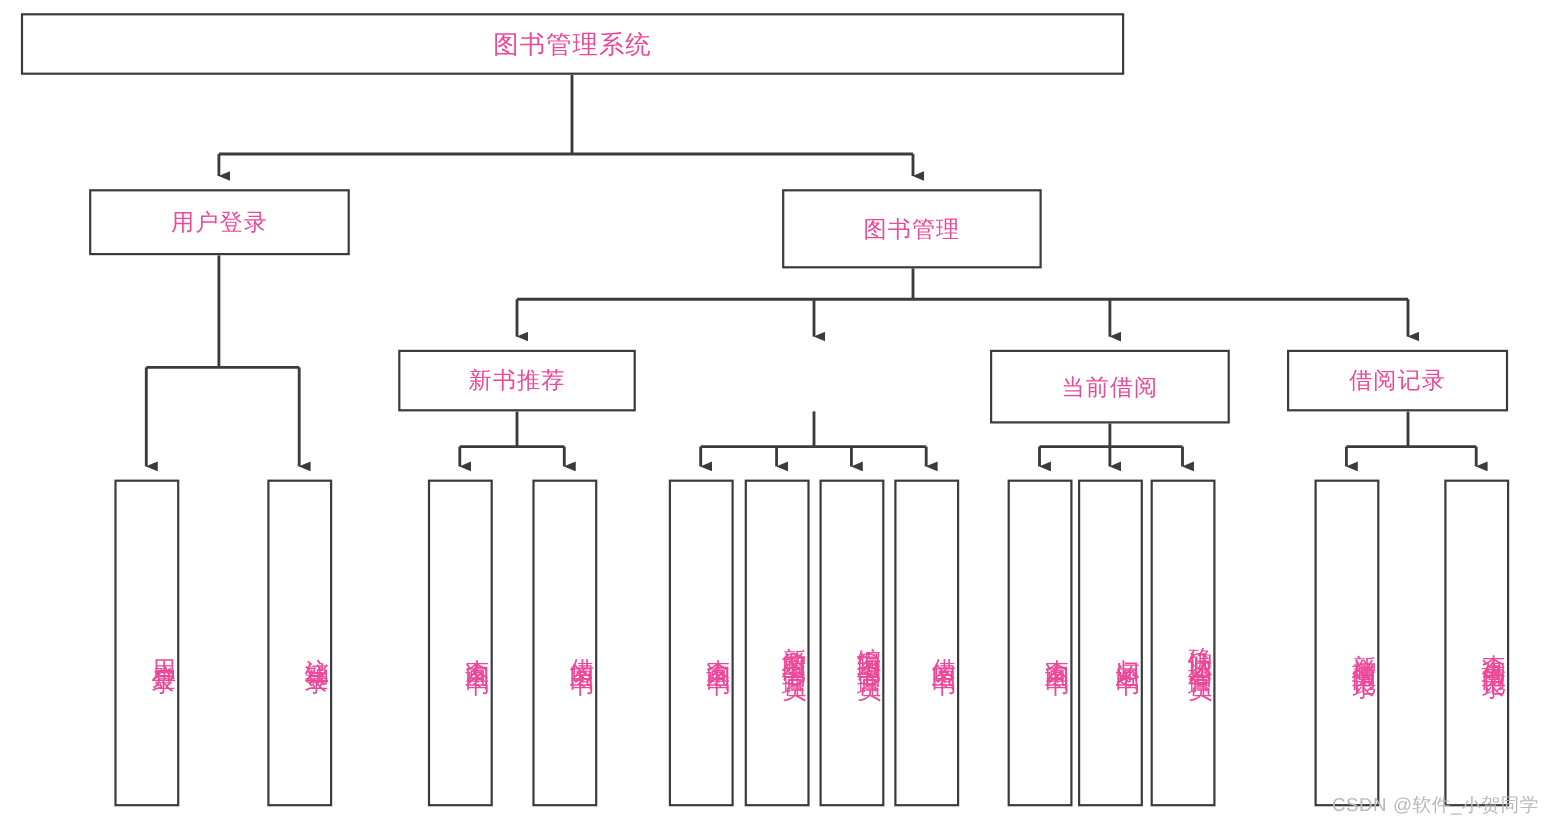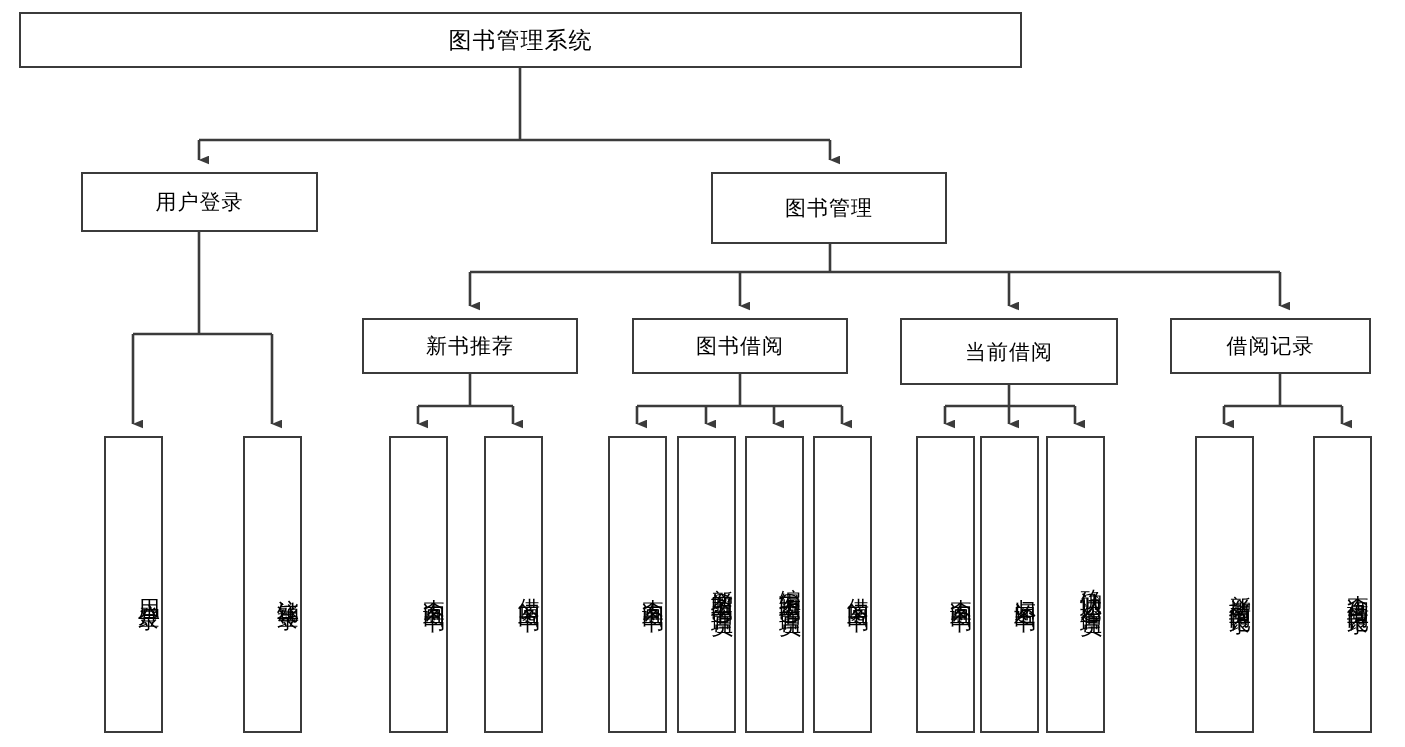--- a/index.html
+++ b/index.html
@@ -1,20 +1,20 @@
 <!DOCTYPE html>
 <html><head>
 <meta charset="utf-8">
 <style>
   html,body{margin:0;padding:0;background:#ffffff;}
   body{width:1405px;height:747px;font-family:"Liberation Sans","DejaVu Sans",sans-serif;overflow:hidden;}
   #stage{position:relative;width:1405px;height:747px;background:#ffffff;}
   svg#edges{position:absolute;left:0;top:0;width:1405px;height:747px;}
   .node{position:absolute;box-sizing:border-box;border:2px solid #3b3b3b;background:#ffffff;
-        display:flex;align-items:center;justify-content:center;color:#000000;}
+        display:flex;align-items:center;justify-content:center;color:#ec4899;}
   .node.h{font-size:21px;letter-spacing:1px;}
   .node.v{writing-mode:vertical-rl;text-orientation:upright;font-size:22px;
           letter-spacing:4px;padding-top:8px;align-items:flex-start;justify-content:center;line-height:1.05;}
   .node.root{font-size:23px;}
   #watermark{position:absolute;right:6px;bottom:4px;font-size:17px;color:#b9b9b9;
              letter-spacing:0.5px;white-space:nowrap;}
 </style>
 </head>
 <body>
 
@@ -69,21 +69,20 @@
       <path d="M1342,406 L1342,424" marker-end="url(#ah)"></path>
     </g>
   </svg>
 
   <div class="node h root" style="left:19px;top:12px;width:1003px;height:56px;">图书管理系统</div>
 
   <div class="node h" style="left:81px;top:172px;width:237px;height:60px;">用户登录</div>
   <div class="node h" style="left:711px;top:172px;width:236px;height:72px;">图书管理</div>
 
   <div class="node h" style="left:362px;top:318px;width:216px;height:56px;">新书推荐</div>
-  <div class="node h" style="left:632px;top:318px;width:216px;height:56px;">图书借阅</div>
   <div class="node h" style="left:900px;top:318px;width:218px;height:67px;">当前借阅</div>
   <div class="node h" style="left:1170px;top:318px;width:201px;height:56px;">借阅记录</div>
 
   <div class="node v" style="left:104px;top:436px;width:59px;height:297px;">用户登录</div>
   <div class="node v" style="left:243px;top:436px;width:59px;height:297px;">注销登录</div>
 
   <div class="node v" style="left:389px;top:436px;width:59px;height:297px;">查询图书</div>
   <div class="node v" style="left:484px;top:436px;width:59px;height:297px;">借阅图书</div>
 
   <div class="node v" style="left:608px;top:436px;width:59px;height:297px;">查询图书</div>
@@ -91,14 +90,15 @@
   <div class="node v" style="left:745px;top:436px;width:59px;height:297px;">编辑图书（管理员）</div>
   <div class="node v" style="left:813px;top:436px;width:59px;height:297px;">借阅图书</div>
 
   <div class="node v" style="left:916px;top:436px;width:59px;height:297px;">查询图书</div>
   <div class="node v" style="left:980px;top:436px;width:59px;height:297px;">归还图书</div>
   <div class="node v" style="left:1046px;top:436px;width:59px;height:297px;">确认归还（管理员）</div>
 
   <div class="node v" style="left:1195px;top:436px;width:59px;height:297px;">新增借阅记录</div>
   <div class="node v" style="left:1313px;top:436px;width:59px;height:297px;">查询借阅记录</div>
 
+  <div id="watermark">CSDN @软件_小贺同学</div>
 
 </div>
 
 </body></html>

